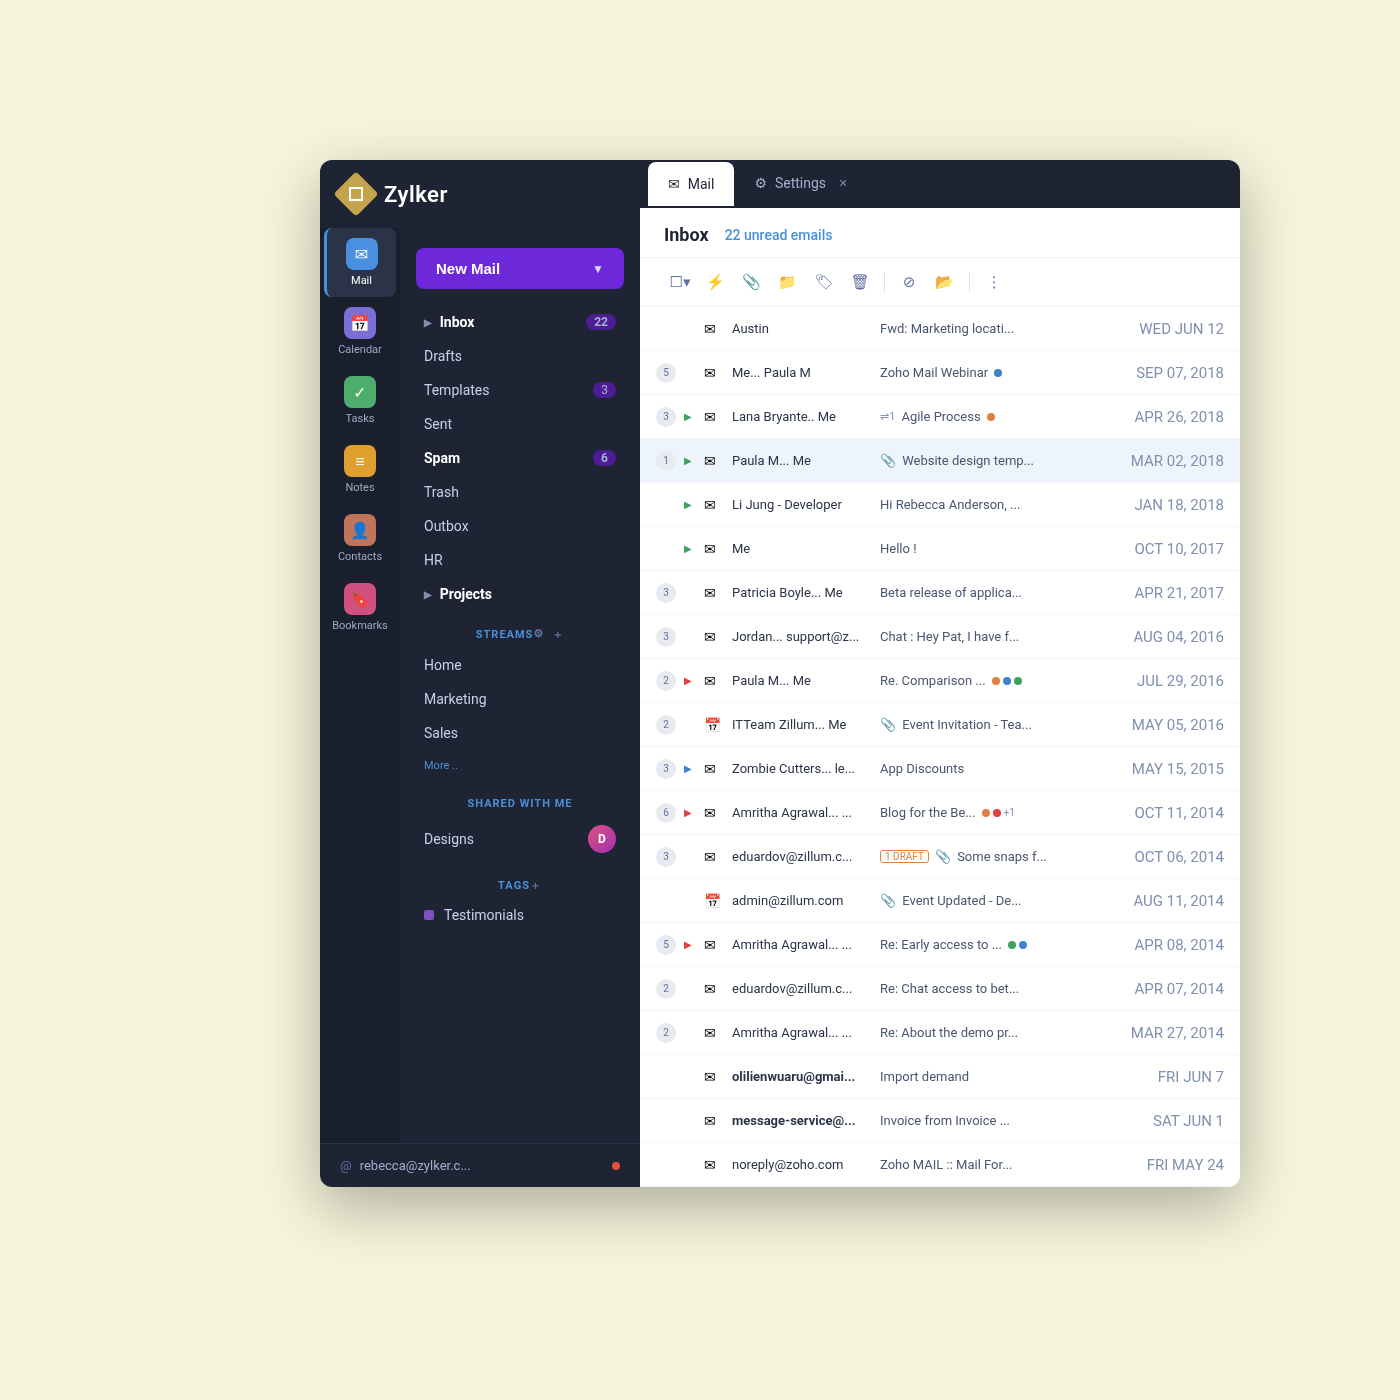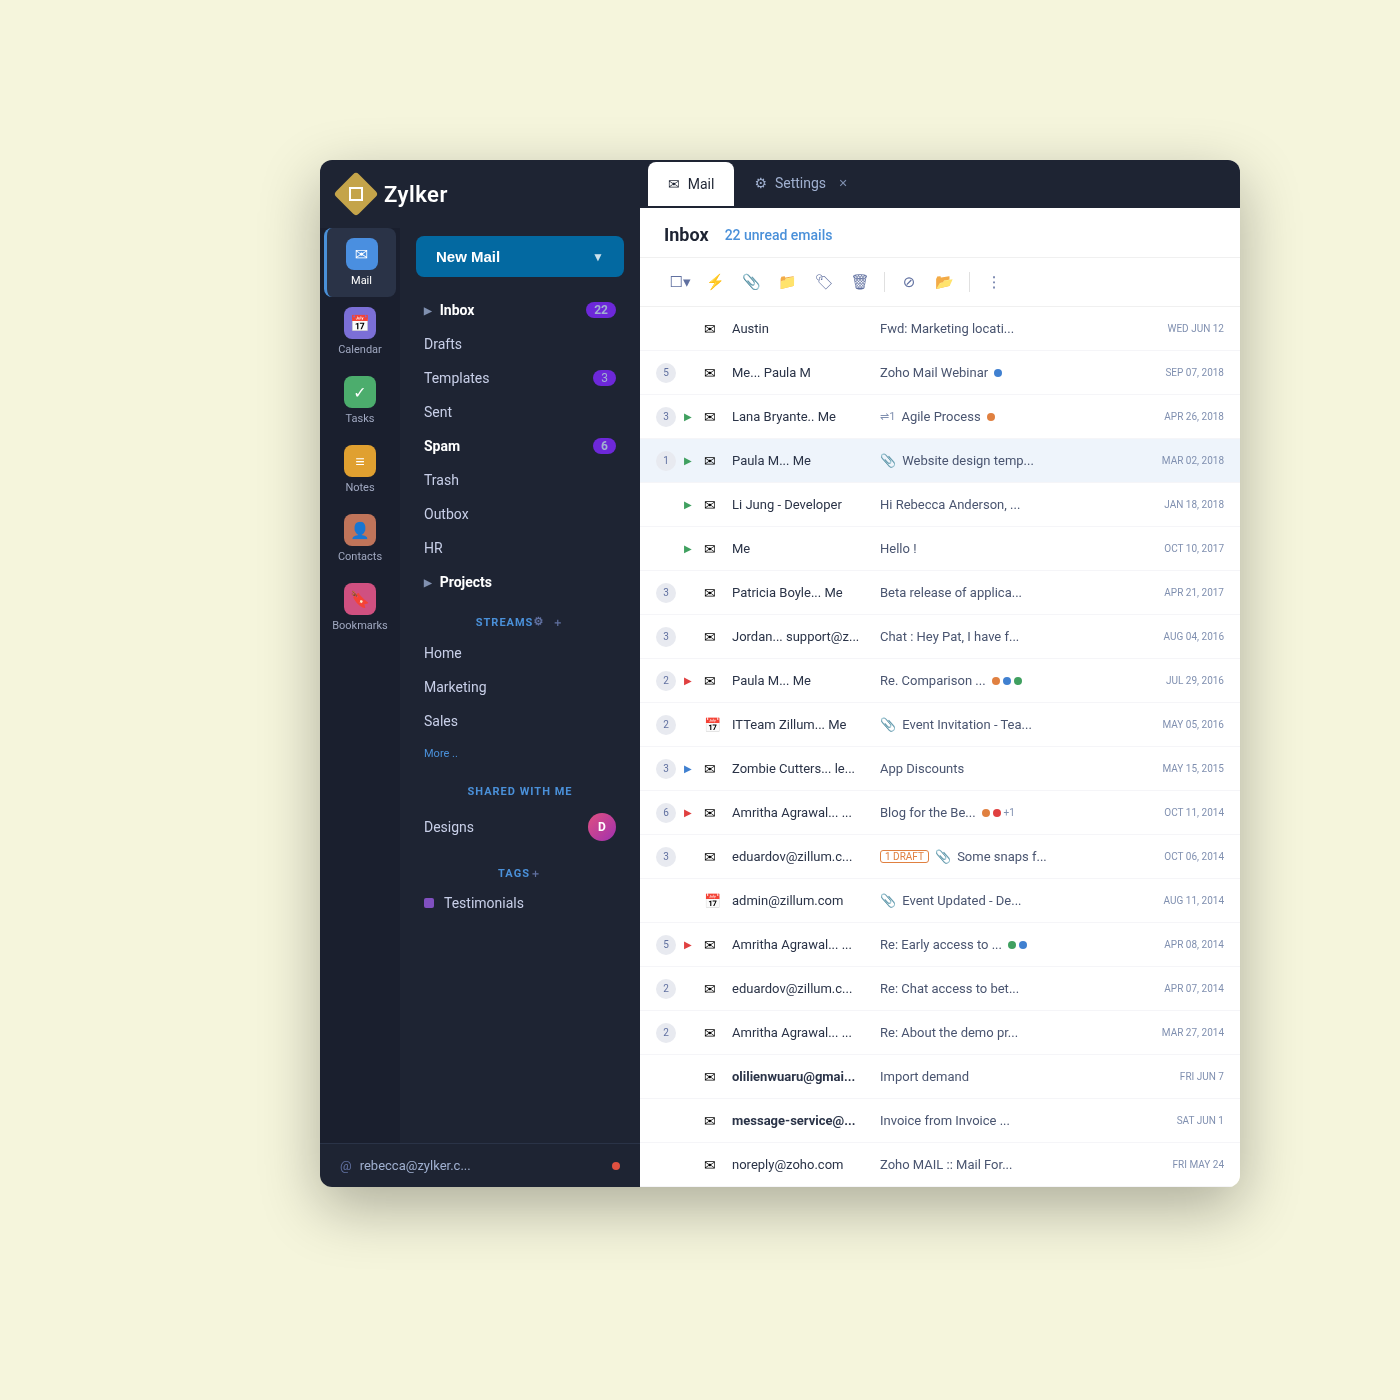--- a/index.html
+++ b/index.html
@@ -109,22 +109,22 @@
     .icon-bookmarks { background: #d05080; }
 
     
     .sidebar-content {
       flex: 1;
       overflow-y: auto;
       padding: 8px 0;
     }
 
     .new-mail-btn {
-      margin: 0 16px 16px;
-      background: #0369a1;
+      margin: 12px 16px 16px;
+      background: #6d28d9;
       color: #fff;
       border: none;
       border-radius: 8px;
       padding: 12px 20px;
       font-size: 15px;
       font-weight: 600;
       cursor: pointer;
       display: flex;
       align-items: center;
       justify-content: space-between;
@@ -145,21 +145,21 @@
       justify-content: space-between;
     }
     .sidebar-nav-item.bold { font-weight: 700; color: #fff; }
     .sidebar-nav-item .nav-left {
       display: flex;
       align-items: center;
       gap: 8px;
     }
     .nav-chevron { font-size: 10px; color: #8090b0; }
     .nav-count {
-      background: #6d28d9;
+      background: #4c1d95;
       border-radius: 10px;
       padding: 1px 8px;
       font-size: 12px;
       color: #a0b0d0;
     }
 
     .sidebar-section-label {
       padding: 16px 24px 6px;
       font-size: 11px;
       font-weight: 700;
@@ -405,21 +405,21 @@
       border: 1px solid #e08040;
       border-radius: 3px;
       padding: 0 4px;
       white-space: nowrap;
       flex-shrink: 0;
     }
     .attachment-icon { color: #e08040; flex-shrink: 0; }
     .thread-icon { color: #8090b0; flex-shrink: 0; font-size: 11px; }
 
     .email-date {
-      font-size: 10px;
+      font-size: 15px;
       color: #8090b0;
       white-space: nowrap;
       flex-shrink: 0;
       margin-left: 8px;
     }
 
     .color-dots {
       display: flex;
       gap: 3px;
       align-items: center;

